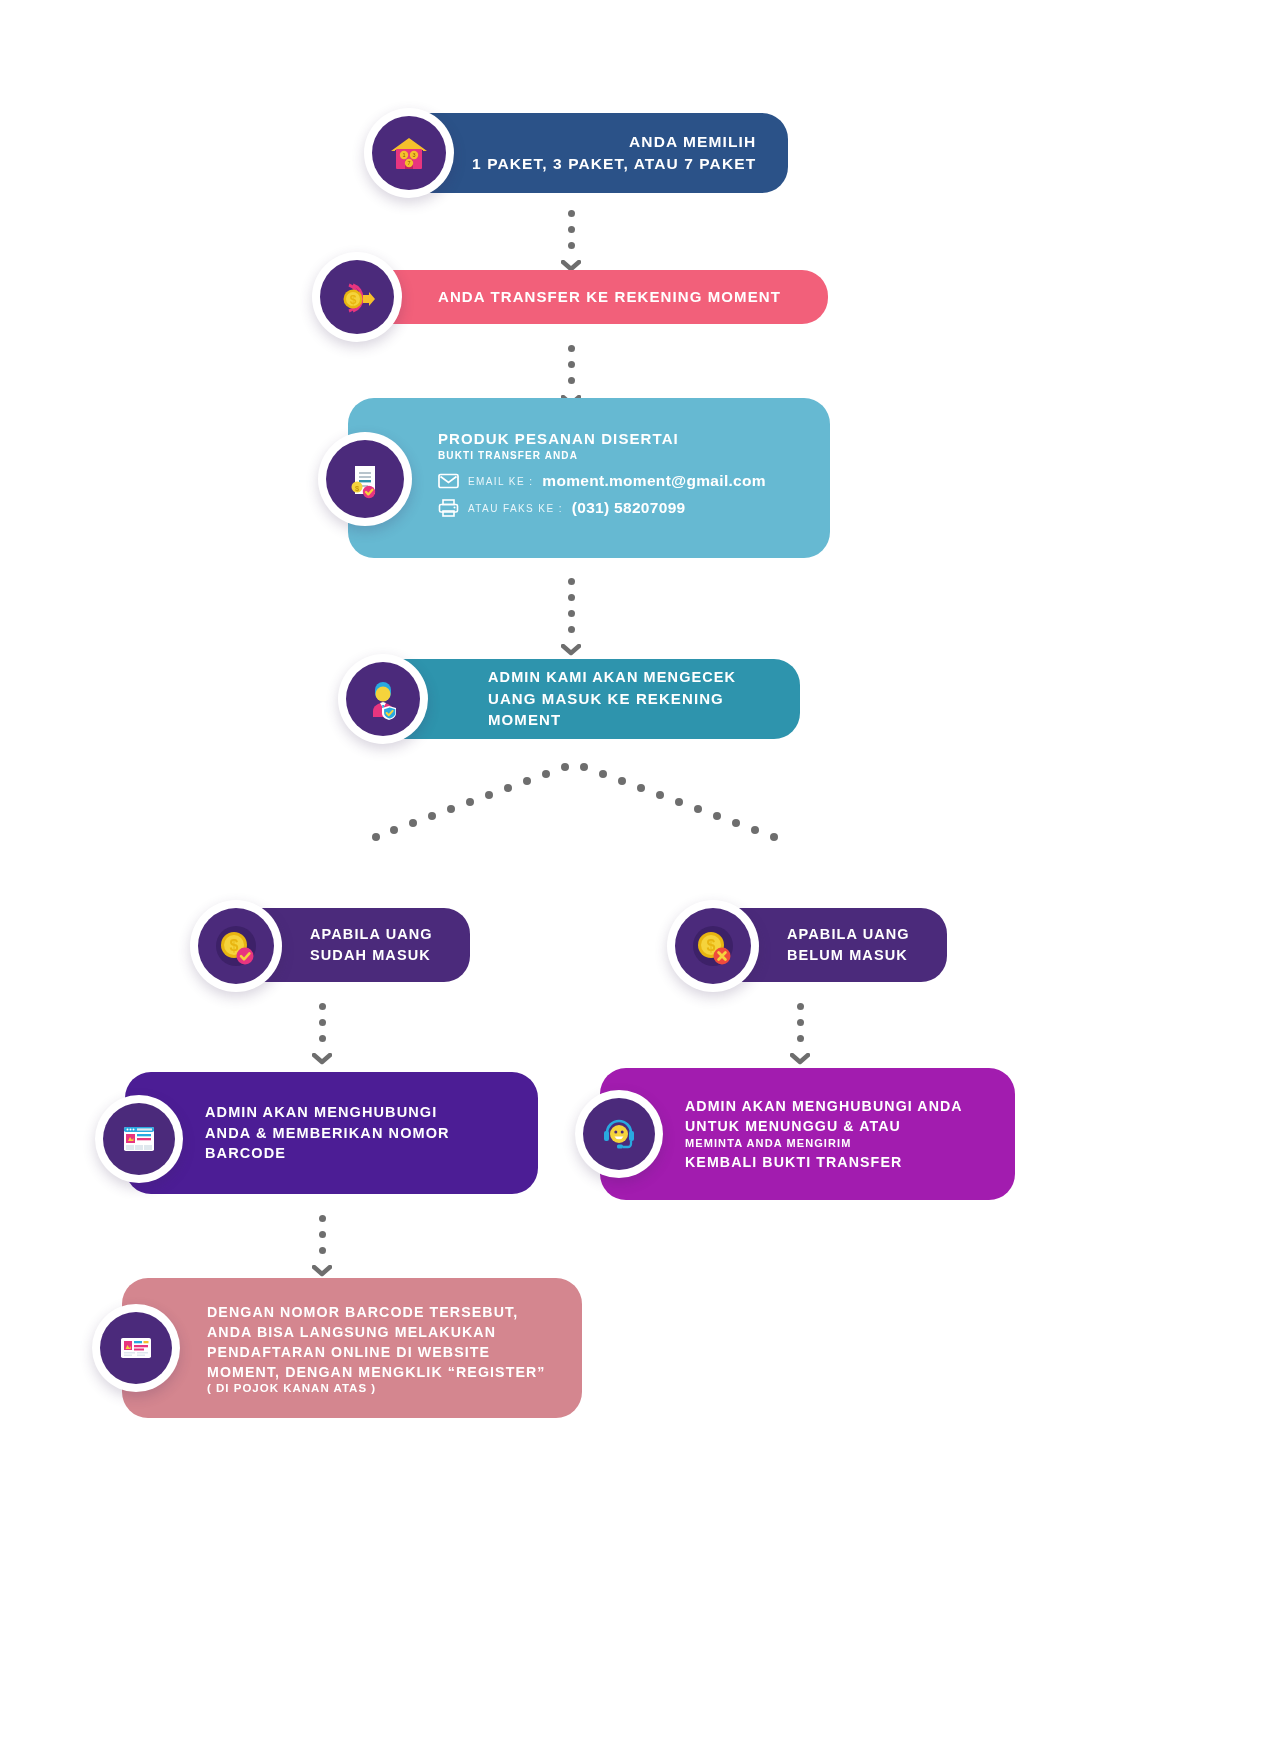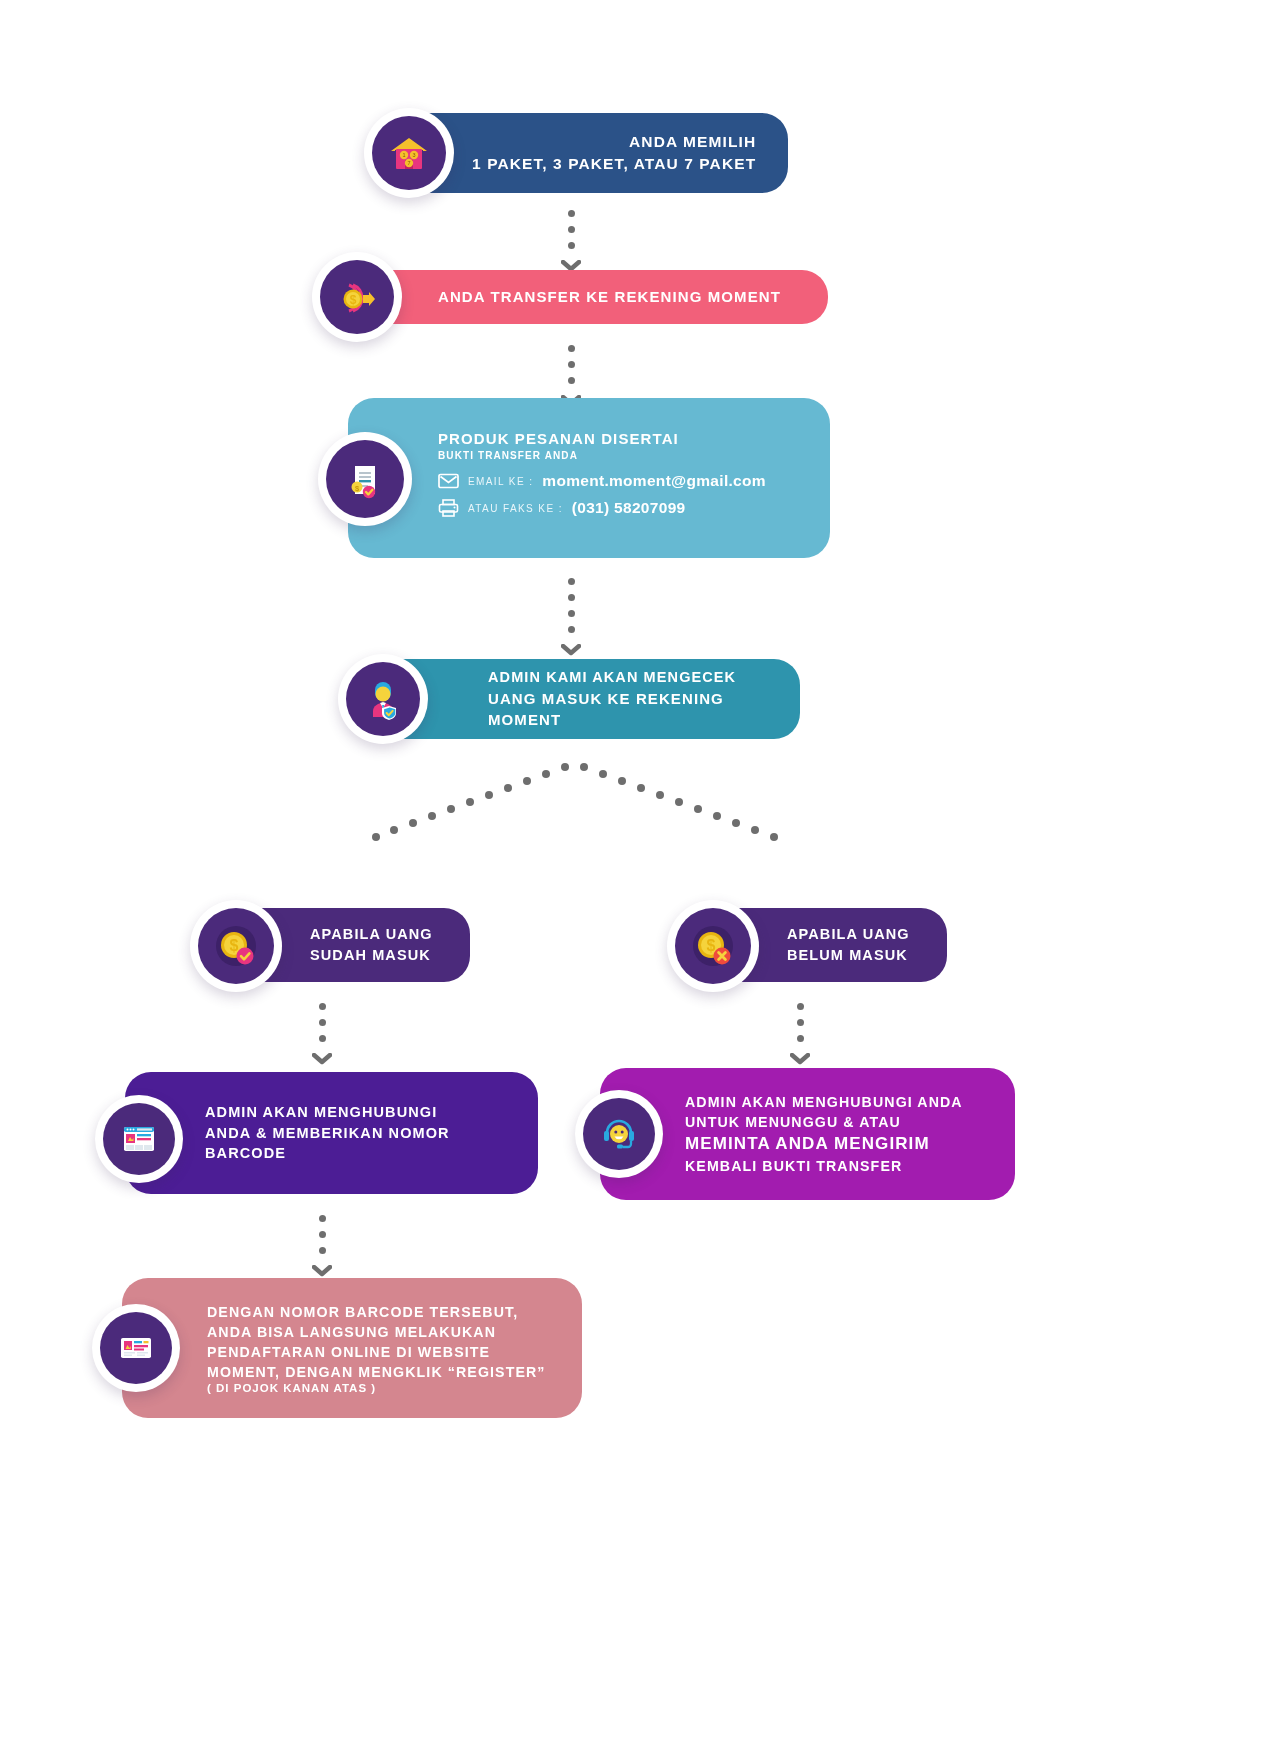--- a/index.html
+++ b/index.html
@@ -342,21 +342,21 @@
         <rect x="19" y="29" width="8" height="5" fill="#dfe8ee"></rect>
         <rect x="28" y="29" width="8" height="5" fill="#dfe8ee"></rect>
       </svg>
     </div>
   </div>
 
   <div class="bar" style="left:600px; top:1068px; width:415px; height:132px; background:#a21caf;">
     <div style="margin-left:85px;">
       <div class="bar-text" style="font-size:14.2px;">ADMIN AKAN MENGHUBUNGI ANDA</div>
       <div class="bar-text" style="font-size:14.2px;">UNTUK MENUNGGU &amp; ATAU</div>
-      <div class="bar-text" style="font-size:17px;">MEMINTA ANDA MENGIRIM</div>
+      <div class="bar-text" style="font-size:11px;">MEMINTA ANDA MENGIRIM</div>
       <div class="bar-text" style="font-size:14.2px;">KEMBALI BUKTI TRANSFER</div>
     </div>
   </div>
   <div class="badge" style="left:575px; top:1090px; width:88px; height:88px;">
     <div class="badge-inner" style="width:72px;height:72px;">
       <svg width="46" height="46" viewBox="0 0 46 46">
         <path d="M11 25 v-3 a12 12 0 0 1 24 0 v3" stroke="#29a9e0" stroke-width="2.6" fill="none"></path>
         <rect x="8" y="20" width="5" height="10" rx="2" fill="#29a9e0"></rect>
         <rect x="33" y="20" width="5" height="10" rx="2" fill="#29a9e0"></rect>
         <path d="M35 30 v3 a3 3 0 0 1 -3 3 h-5" stroke="#29a9e0" stroke-width="2.3" fill="none"></path>

